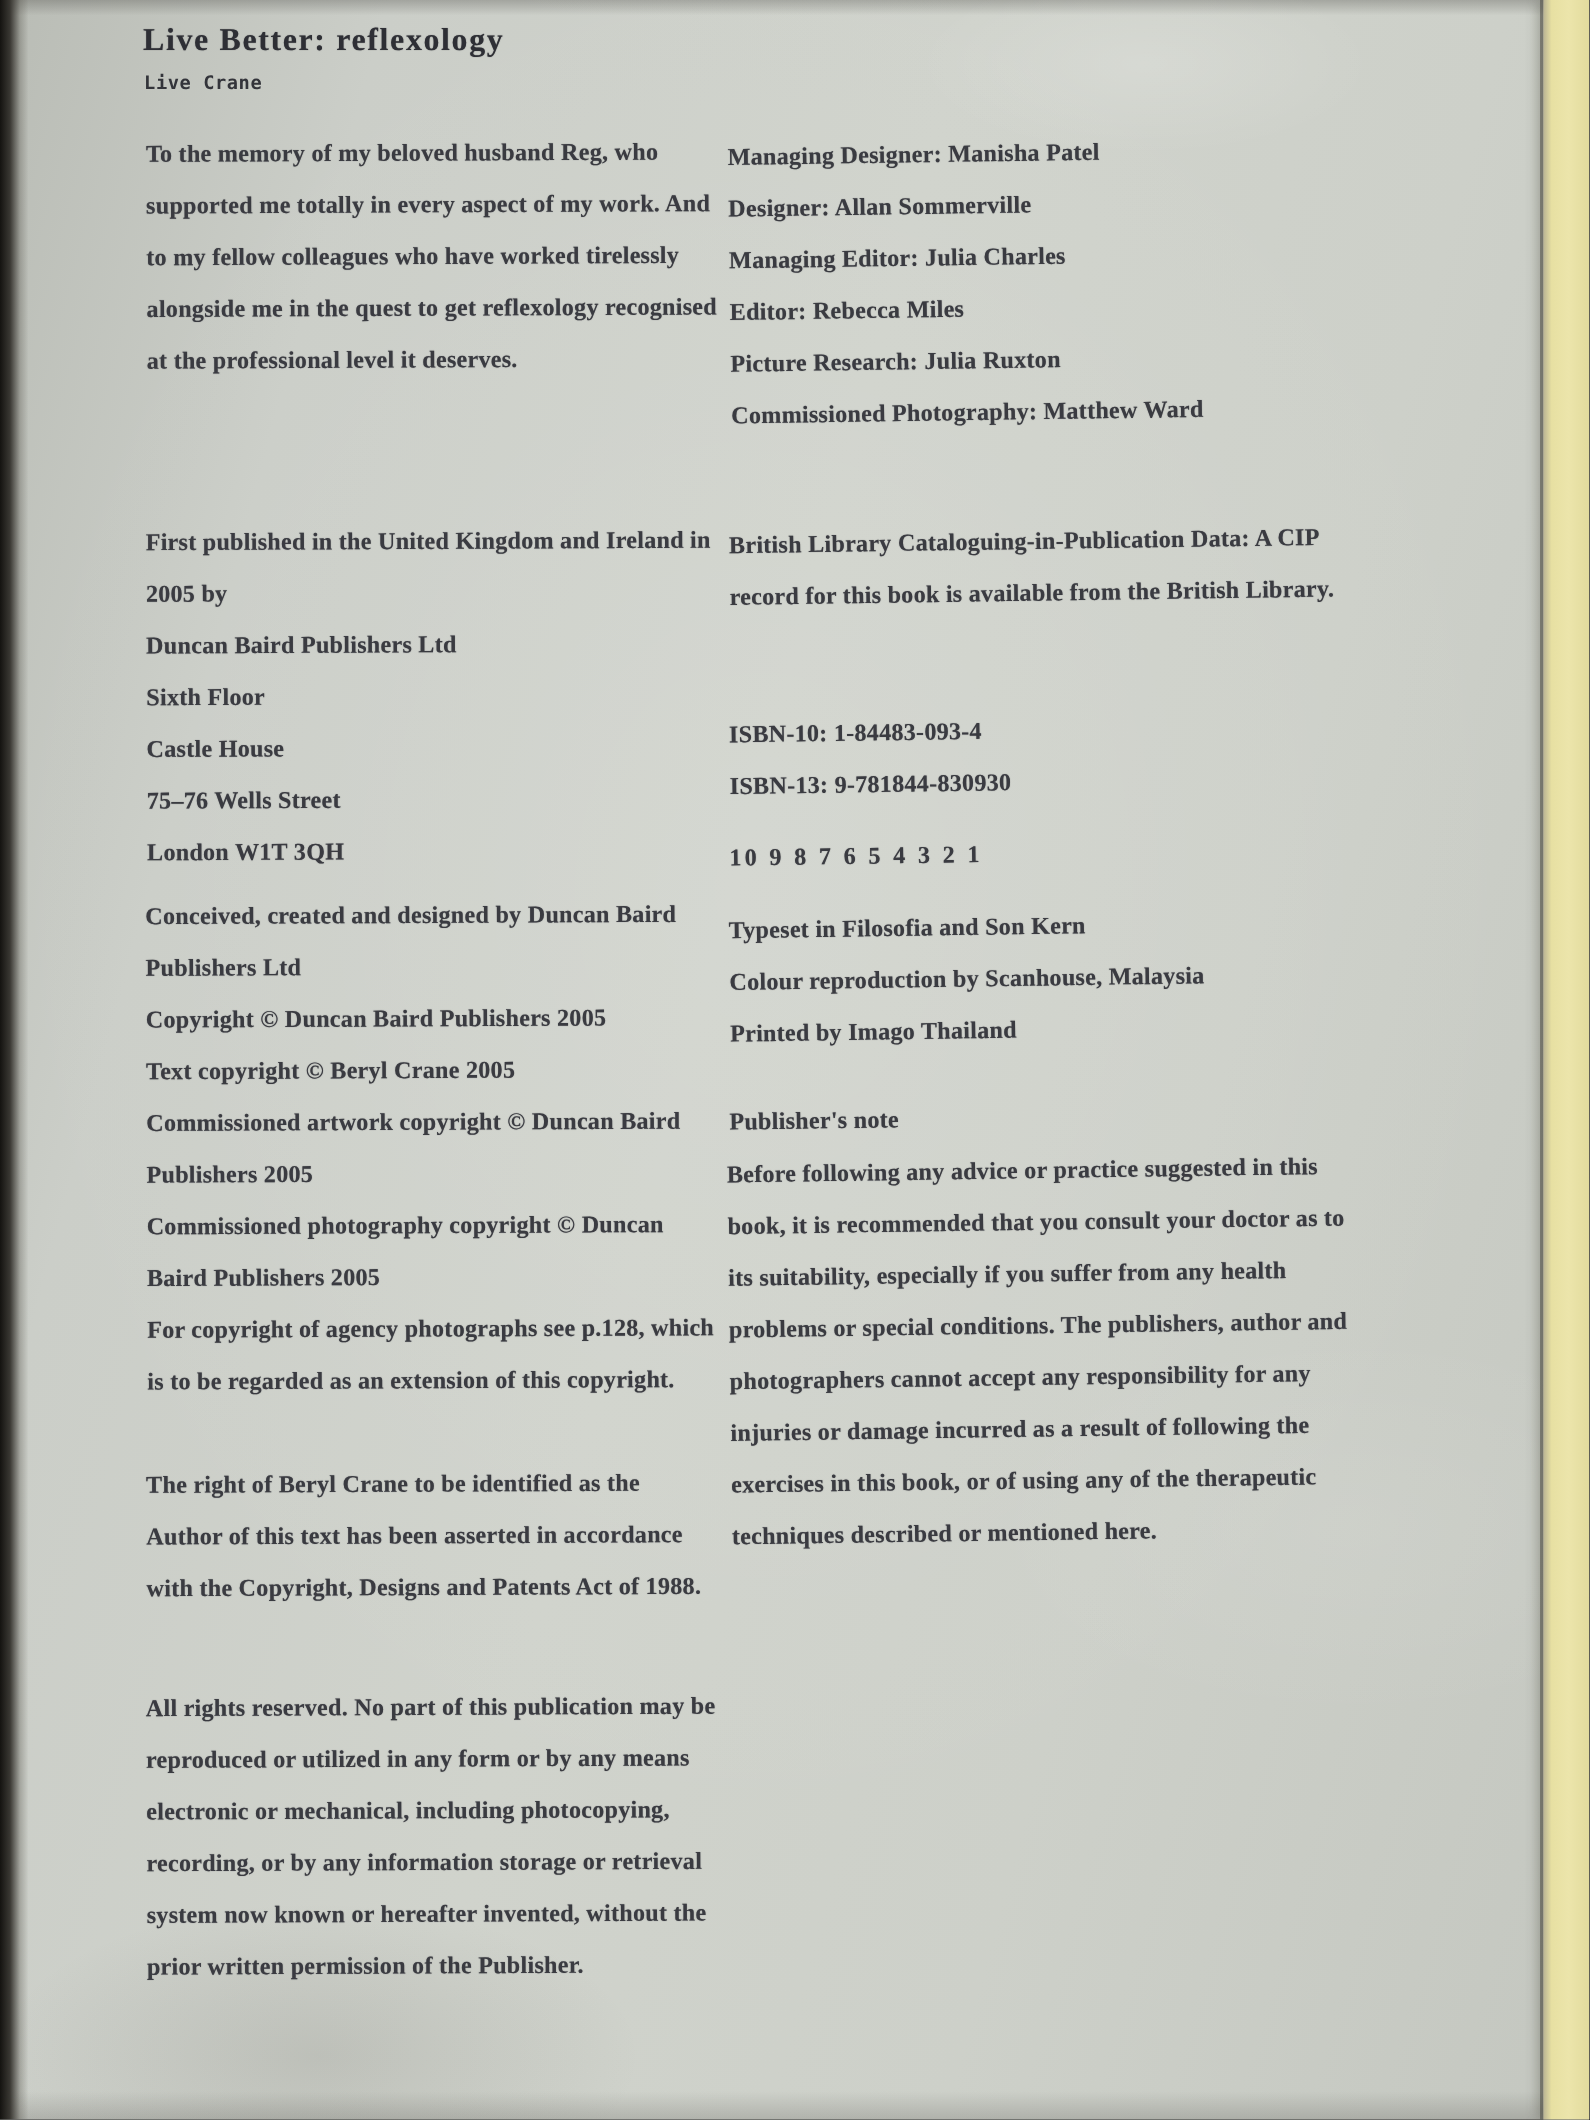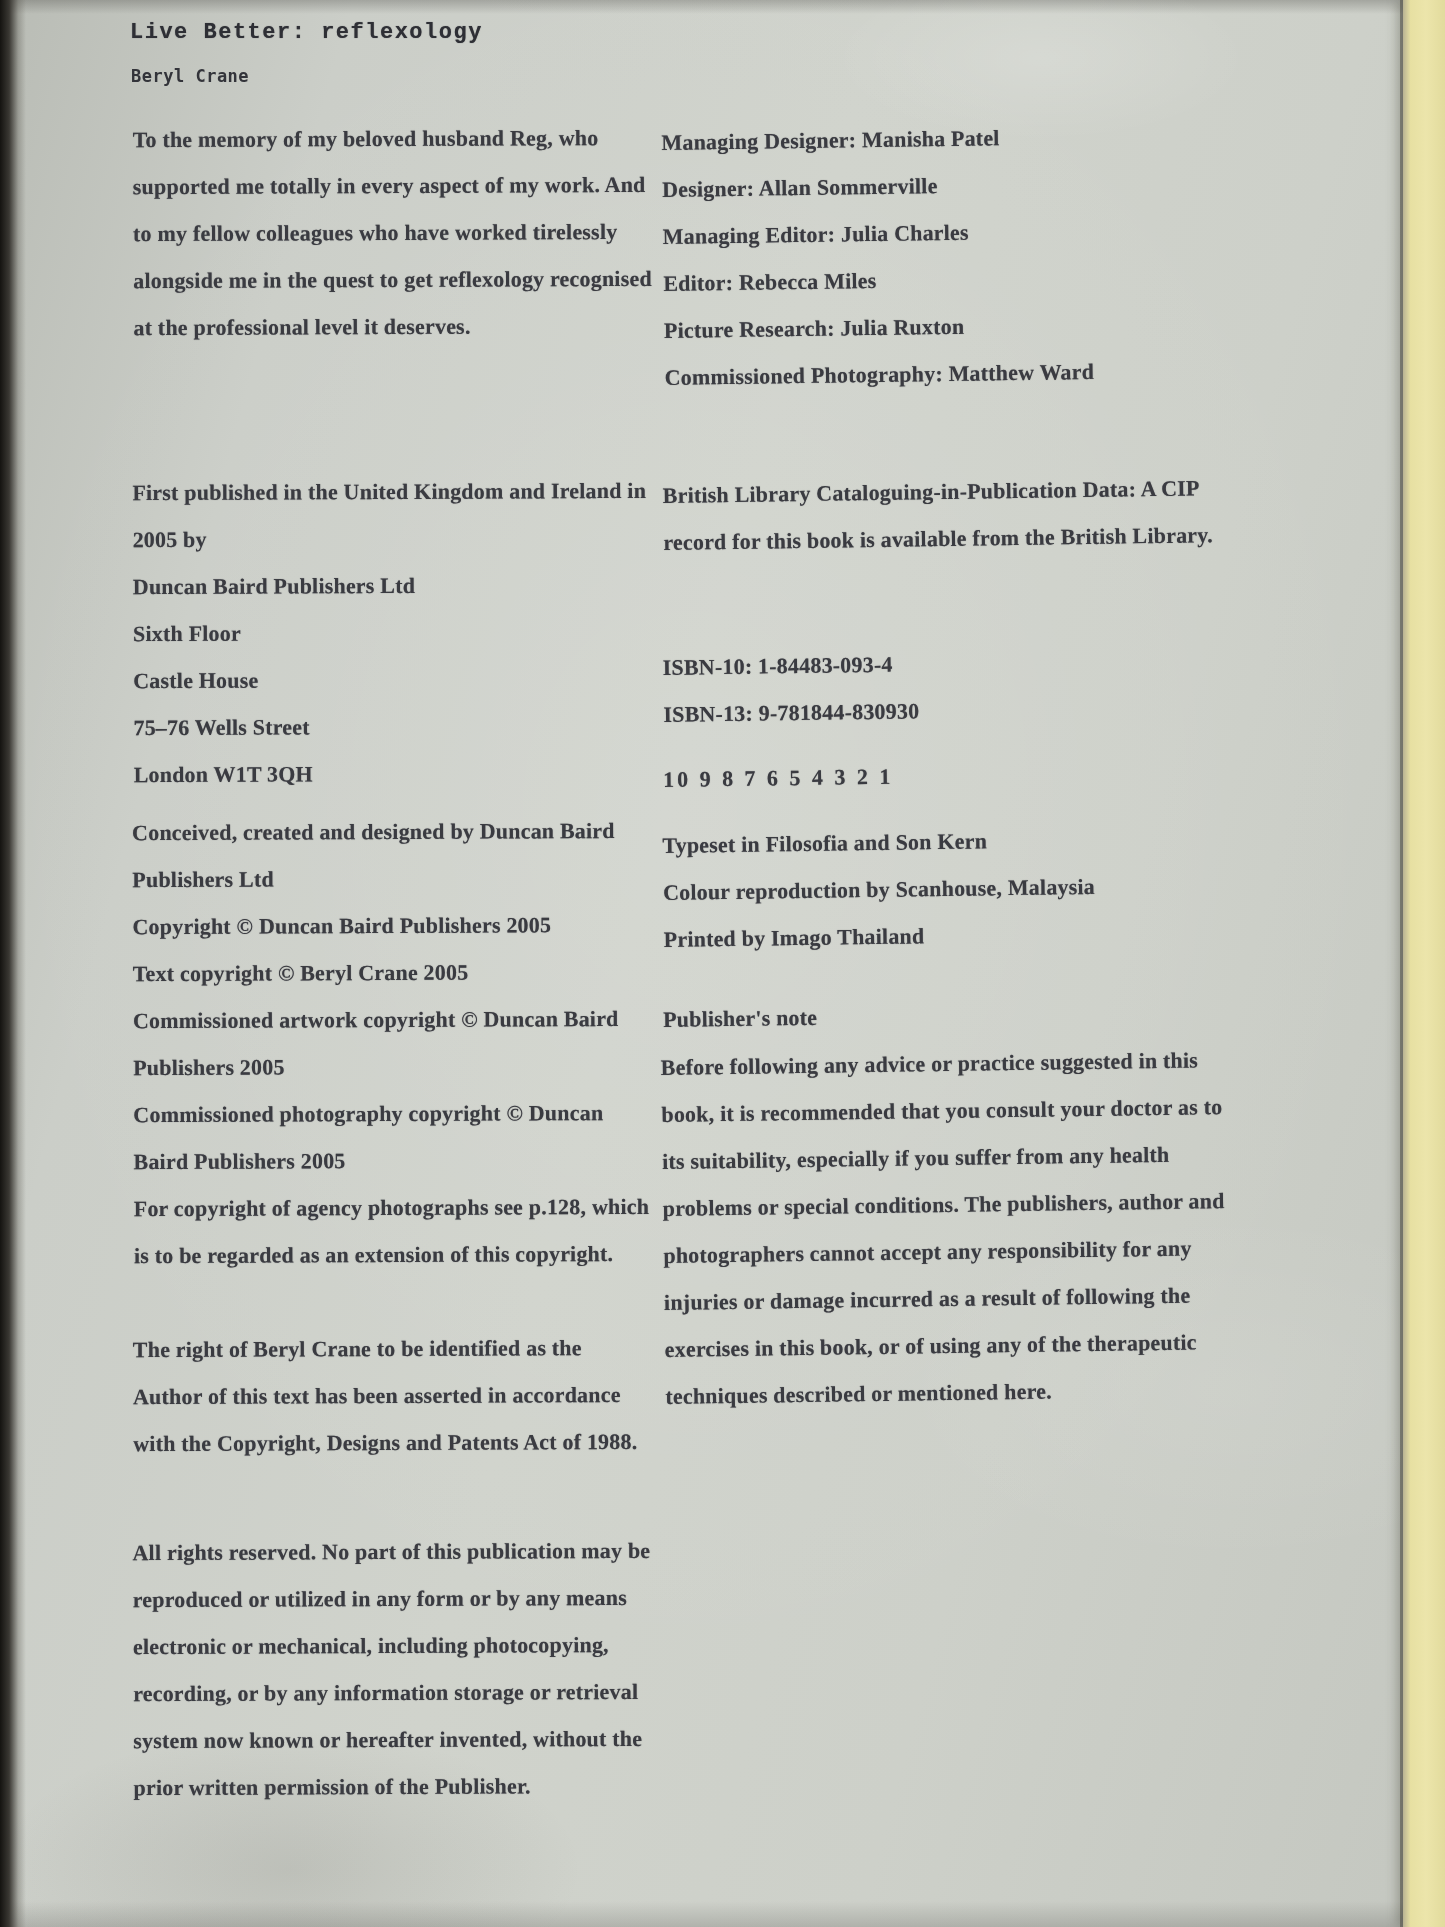--- a/index.html
+++ b/index.html
@@ -45,41 +45,41 @@
     letter-spacing:0.2px;
     text-shadow:0 0 1px rgba(58,59,65,0.55);
   }
   .col-left  { left:133px; width:520px; }
   .col-right { left:663px; width:562px; }
   .tilt-l { transform:rotate(-0.25deg); }
   .tilt-r { transform:rotate(-0.8deg); }
 
   .book-title {
     position:absolute; left:130px; top:20px;
-    font-family:Liberation Mono, monospace;
-    font-size:22px; font-weight:700; letter-spacing:1.5px;
+    font-family:Liberation Serif, serif;
+    font-size:29px; font-weight:700; letter-spacing:1.5px;
     color:#2e2f35; text-shadow:0 0 1px rgba(46,47,53,0.6);
   }
   .book-author {
     position:absolute; left:131px; top:66px;
     font-family:"DejaVu Sans Mono","DejaVu Sans",sans-serif;
     font-size:17px; font-weight:700; letter-spacing:0.5px;
     color:#33343a;
   }
   .note-heading { font-weight:700; }
   .isbn-line, .credit-line, .addr-line { display:block; }
 </style>
 </head>
 <body>
 
 <div class="photo">
   <div class="sheen"></div>
 
   <div class="book-title">Live Better: reflexology</div>
-  <div class="book-author">Beryl Crane</div>
+  <div class="book-author">Live Crane</div>
 
   <div class="blk col-left tilt-l" style="top:115px;">To the memory of my beloved husband Reg, who supported me totally in every aspect of my work. And to my fellow colleagues who have worked tirelessly alongside me in the quest to get reflexology recognised at the professional level it deserves.</div>
 
   <div class="blk col-left tilt-l" style="top:468px;">
     <span>First published in the United Kingdom and Ireland in 2005 by</span>
     <span class="addr-line">Duncan Baird Publishers Ltd</span>
     <span class="addr-line">Sixth Floor</span>
     <span class="addr-line">Castle House</span>
     <span class="addr-line">75–76 Wells Street</span>
     <span class="addr-line">London W1T 3QH</span>

